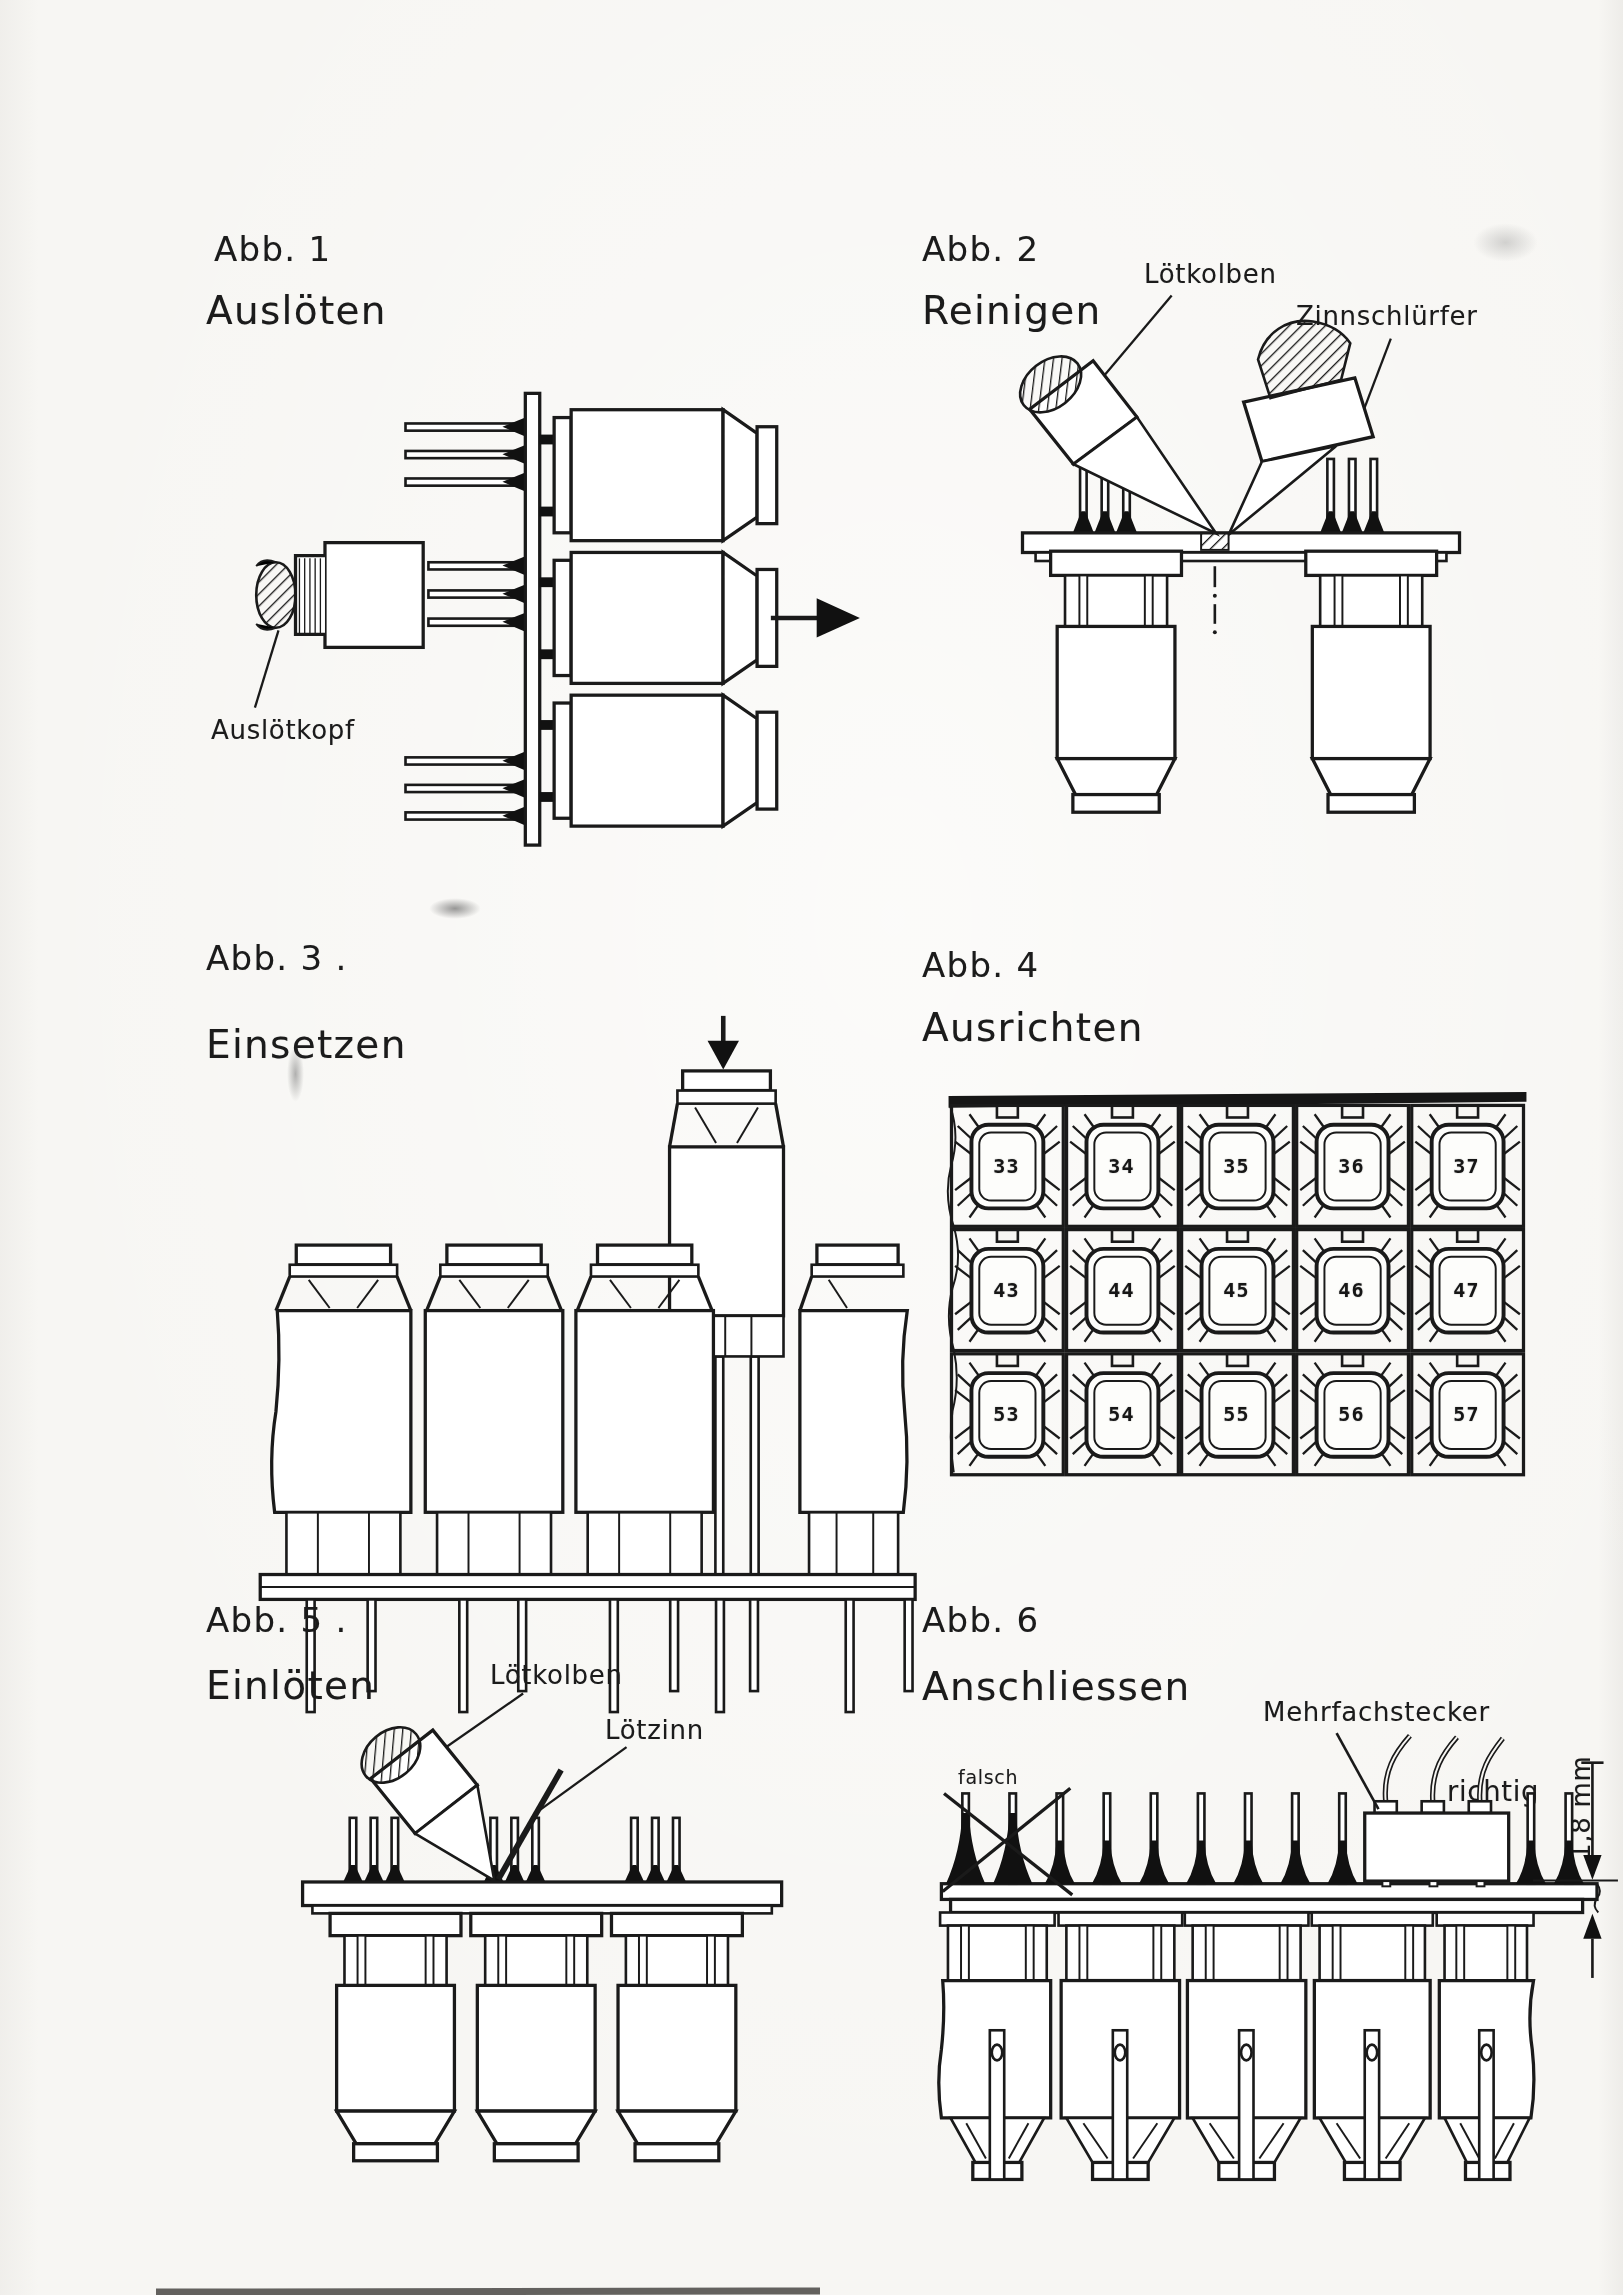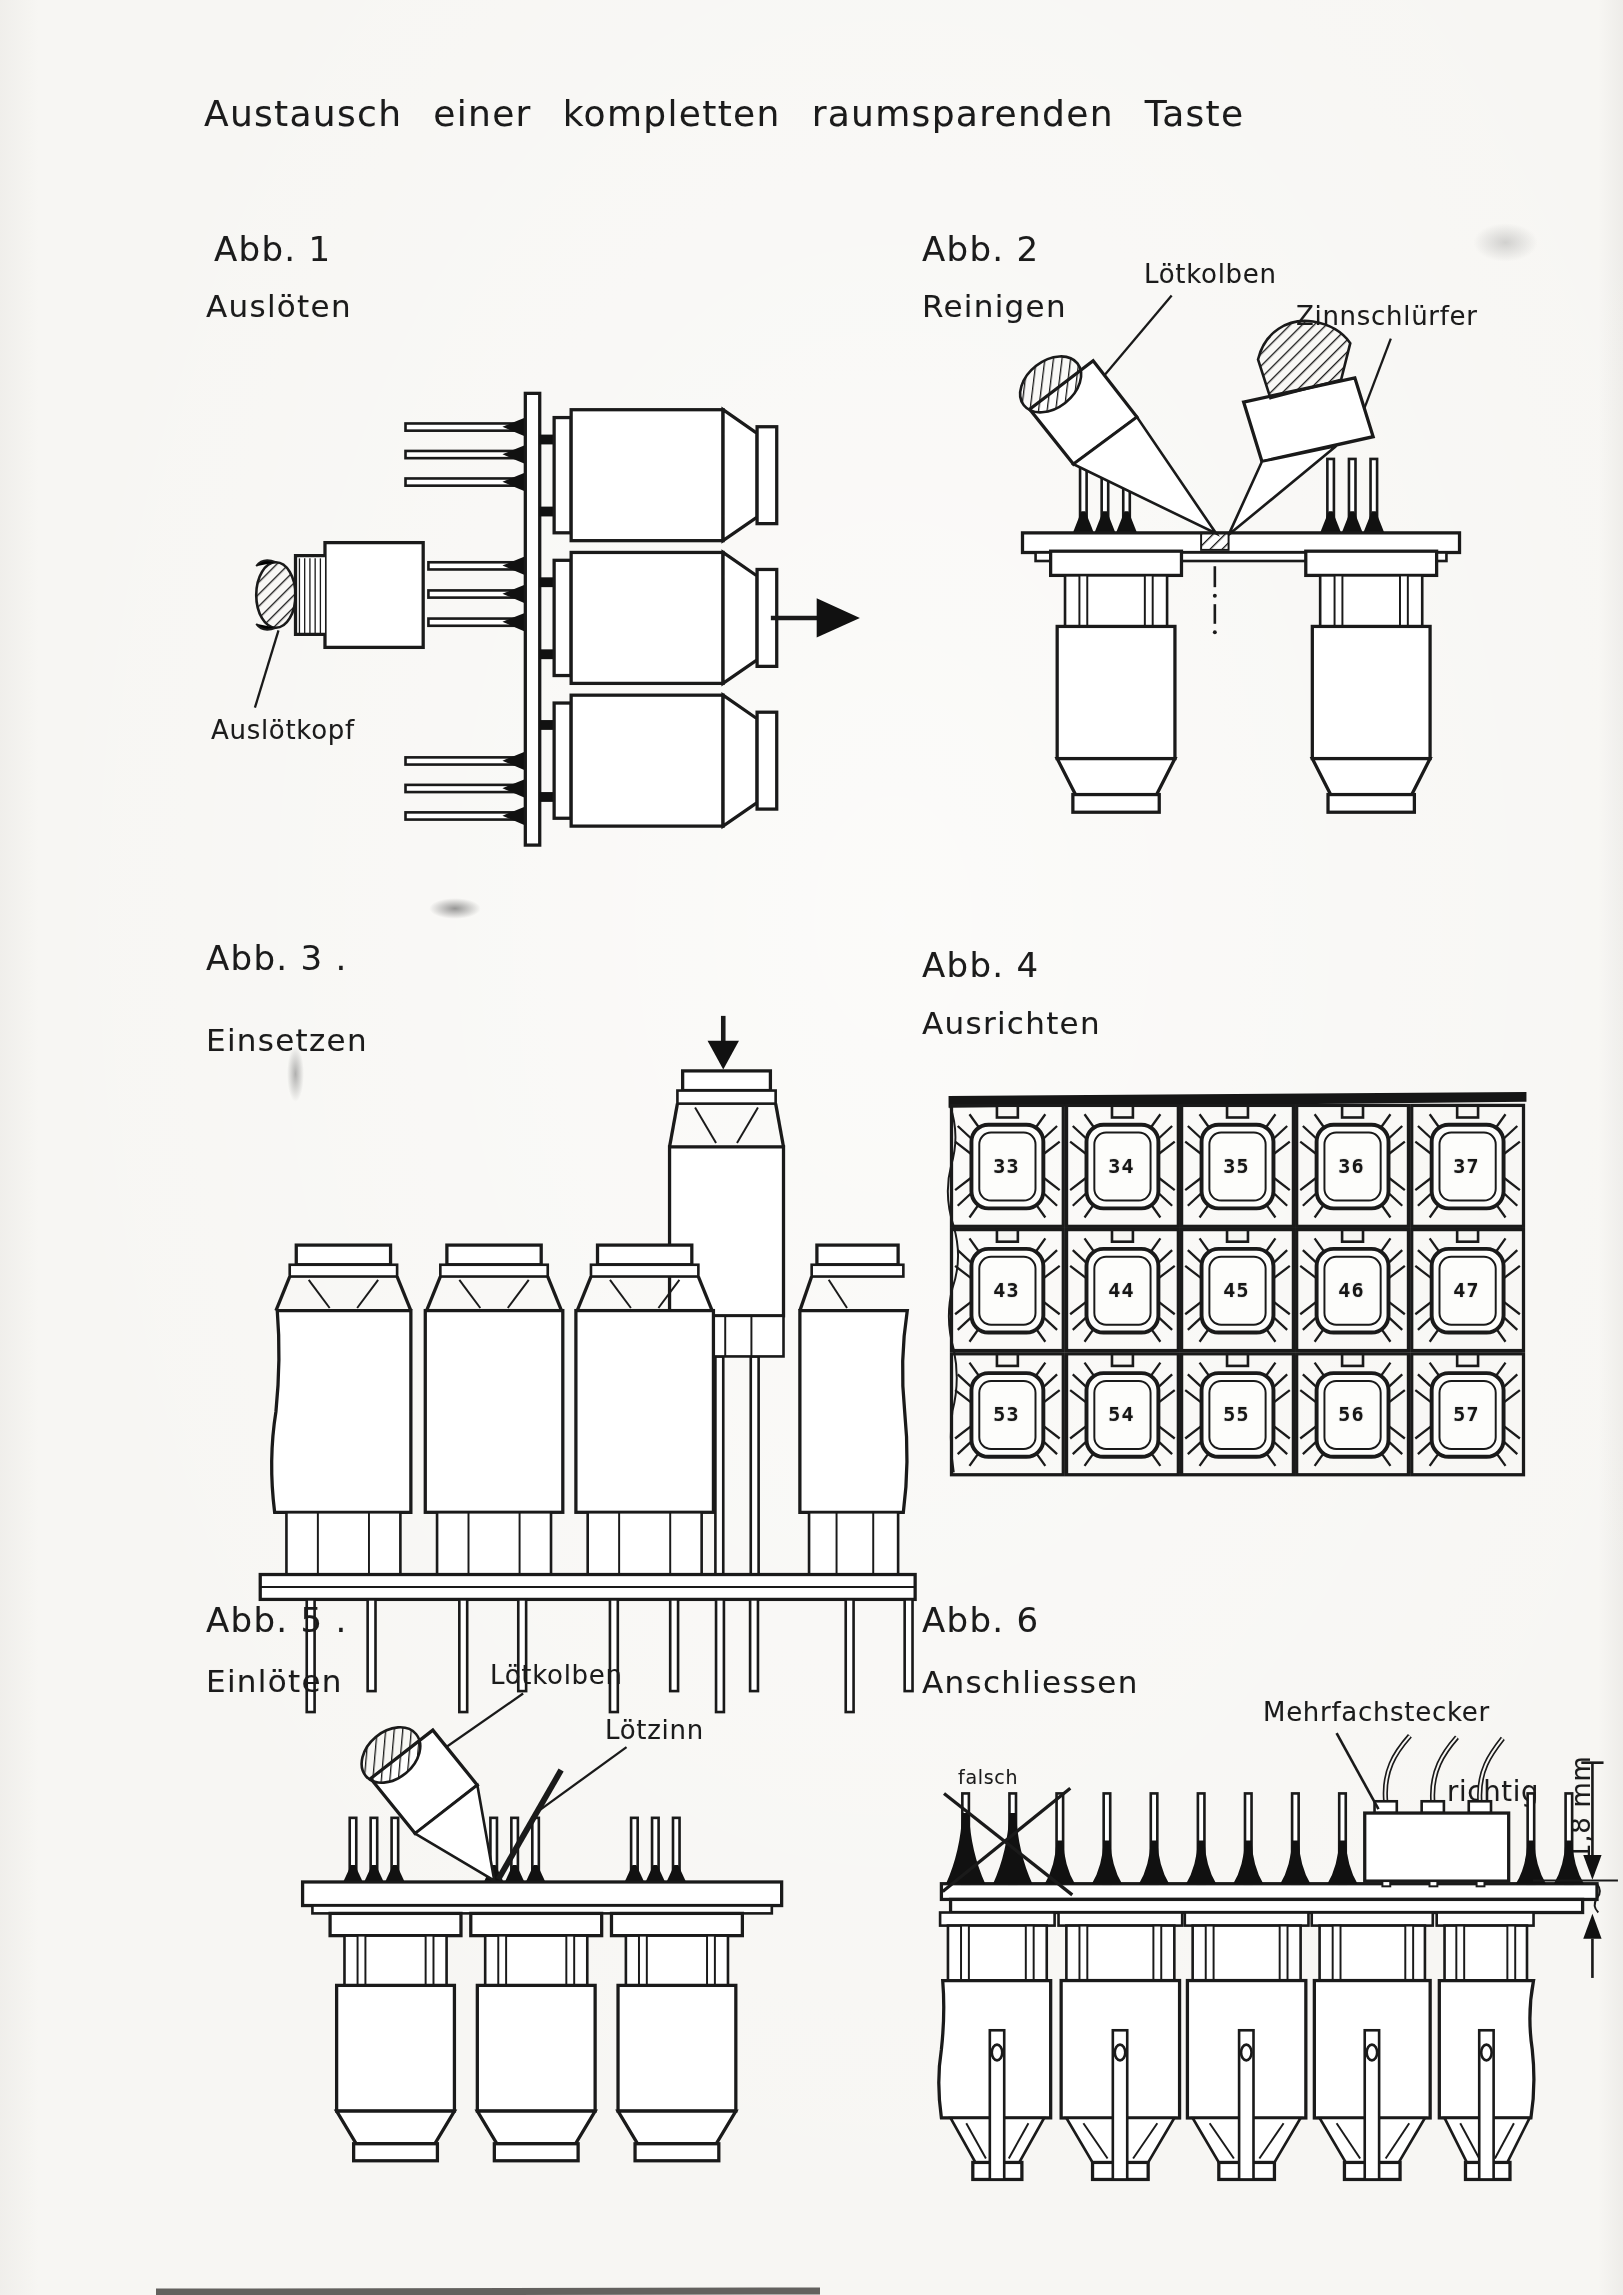--- a/index.html
+++ b/index.html
@@ -14,41 +14,40 @@
   .page{position:absolute;inset:0;
     background:
       radial-gradient(ellipse at 55% 40%, rgba(255,255,255,.55), rgba(255,255,255,0) 70%),
       linear-gradient(to right, rgba(120,115,105,.06), rgba(0,0,0,0) 39px),
       linear-gradient(to left, rgba(120,115,105,.08), rgba(0,0,0,0) 26px),
       #f7f6f3;
   }
   .txt{position:absolute;white-space:nowrap;color:#1b1b1b;text-shadow:0 0 0.7px rgba(40,40,40,.25);}
   .title{font-size:36px;letter-spacing:1.3px;word-spacing:18.3px;}
   .abb{font-size:34px;letter-spacing:1.3px;}
-  .cap{font-size:31px;letter-spacing:1.3px;}
+  .cap{font-size:39px;letter-spacing:1.3px;}
   .note{font-size:26px;letter-spacing:0.7px;}
   .dim{transform:rotate(-90deg);transform-origin:0 0;}
   svg{position:absolute;overflow:visible;}
   svg *{vector-effect:none;}
   .keypad{
     position:absolute;left:949px;top:1104px;width:576px;height:373px;
     display:grid;grid-template-columns:repeat(5,115px);grid-template-rows:repeat(3,124px);
   }
   .keycell{display:flex;align-items:center;justify-content:center;
     font-family:"DejaVu Sans Mono","Liberation Mono",monospace;
     font-weight:bold;font-size:20px;letter-spacing:1.3px;color:#161616;
     text-shadow:0 0 1.3px rgba(20,20,20,.4);}
   .artifact{position:absolute;pointer-events:none;}
 </style>
 </head>
 <body>
 
 <div class="page">
 
-  <div class="txt title" style="left:204px;top:93px;">Austausch einer kompletten raumsparenden Taste</div>
 
   <div class="txt abb" style="left:214px;top:229px;">Abb. 1</div>
   <div class="txt cap" style="left:206px;top:288px;">Auslöten</div>
   <div class="txt note" style="left:211px;top:715px;">Auslötkopf</div>
 
   <svg style="left:196px;top:367px;" width="694" height="511" viewBox="0 0 1060 780">
     <defs>
       <pattern id="hatch1" width="13" height="13" patternTransform="rotate(45)" patternUnits="userSpaceOnUse">
         <line x1="0" y1="0" x2="0" y2="13" stroke="#1a1a1a" stroke-width="4"></line>
       </pattern>

